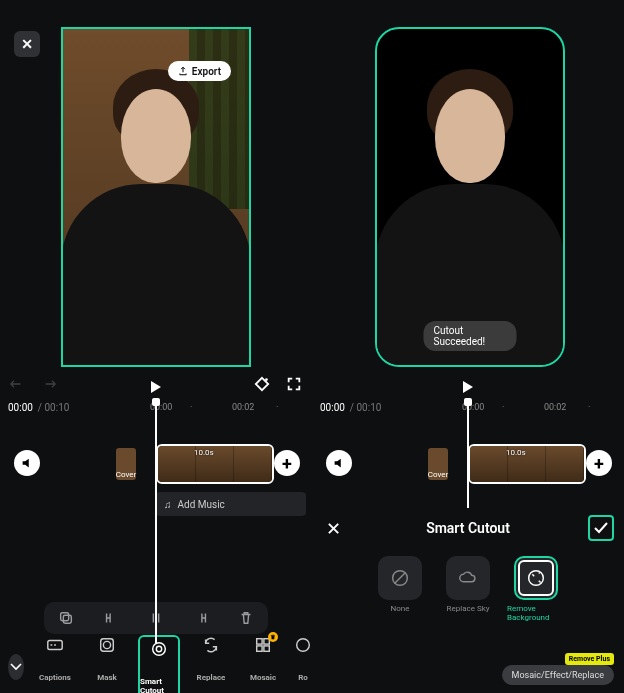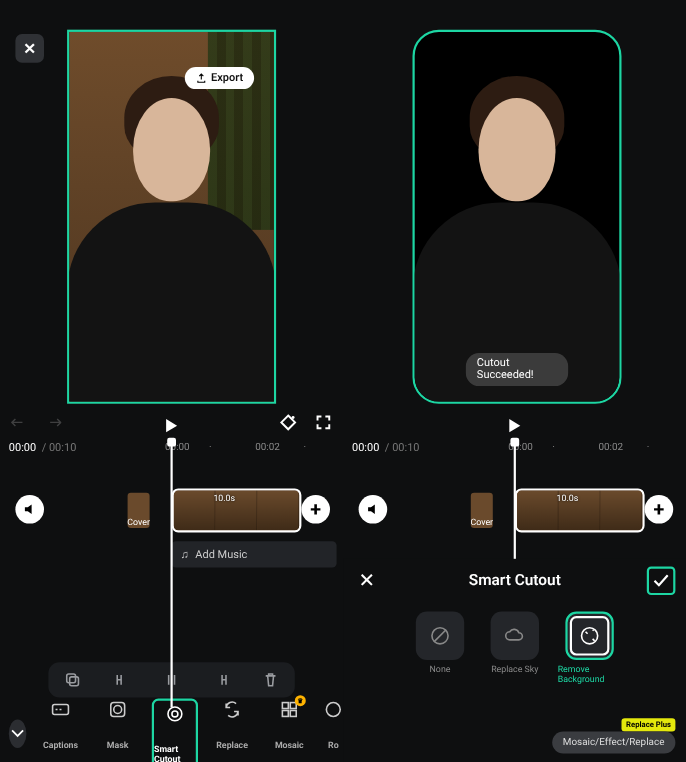--- a/index.html
+++ b/index.html
@@ -316,15 +316,15 @@
     <div class="opt sel">
         <div class="oicon">
           <svg viewBox="0 0 24 24">
             <circle cx="12" cy="12" r="8"></circle>
             <path d="M8 8l2 2M16 6l-1 1M15 15l2 2"></path>
           </svg>
         </div>
         <span>Remove Background</span>
       </div>
   </div>
-  <div class="cutout-plus"><span>Replace Plus</span></div>
+  <div class="cutout-plus"><span>Remove Plus</span></div>
   <div class="stroke-pill"><span>Mosaic/Effect/Replace</span></div>
 </div>
 
 </body></html>

